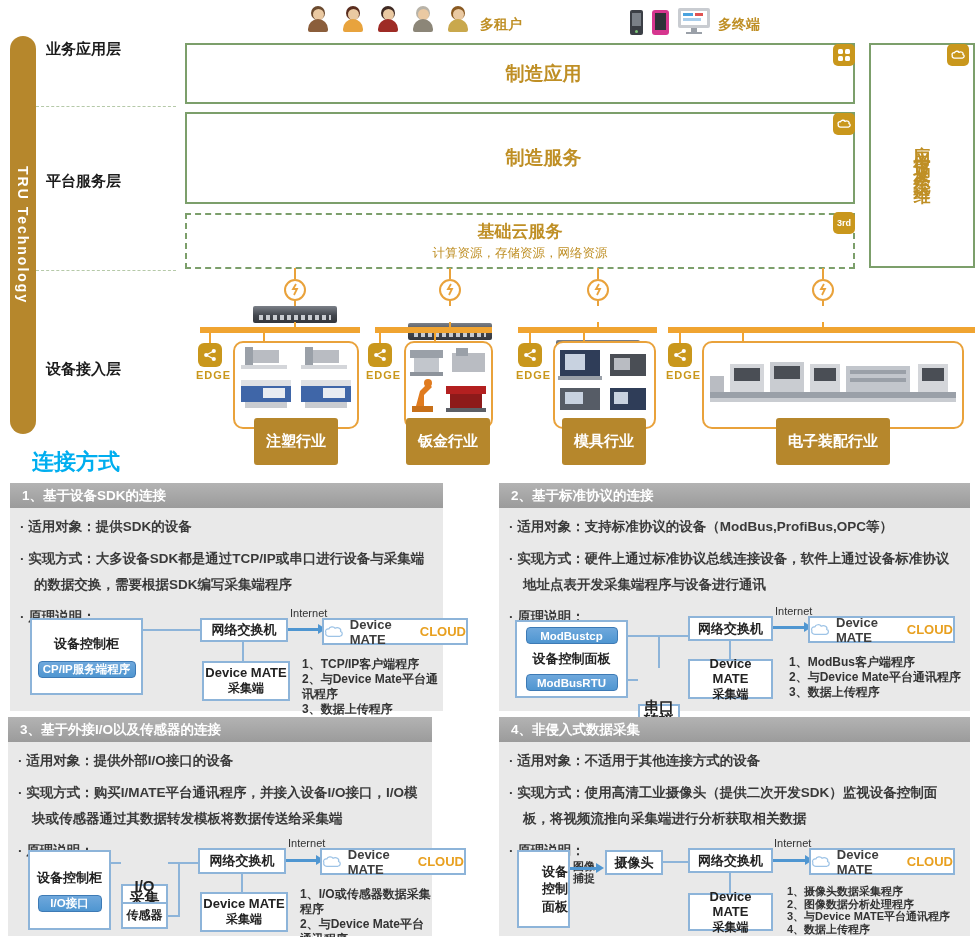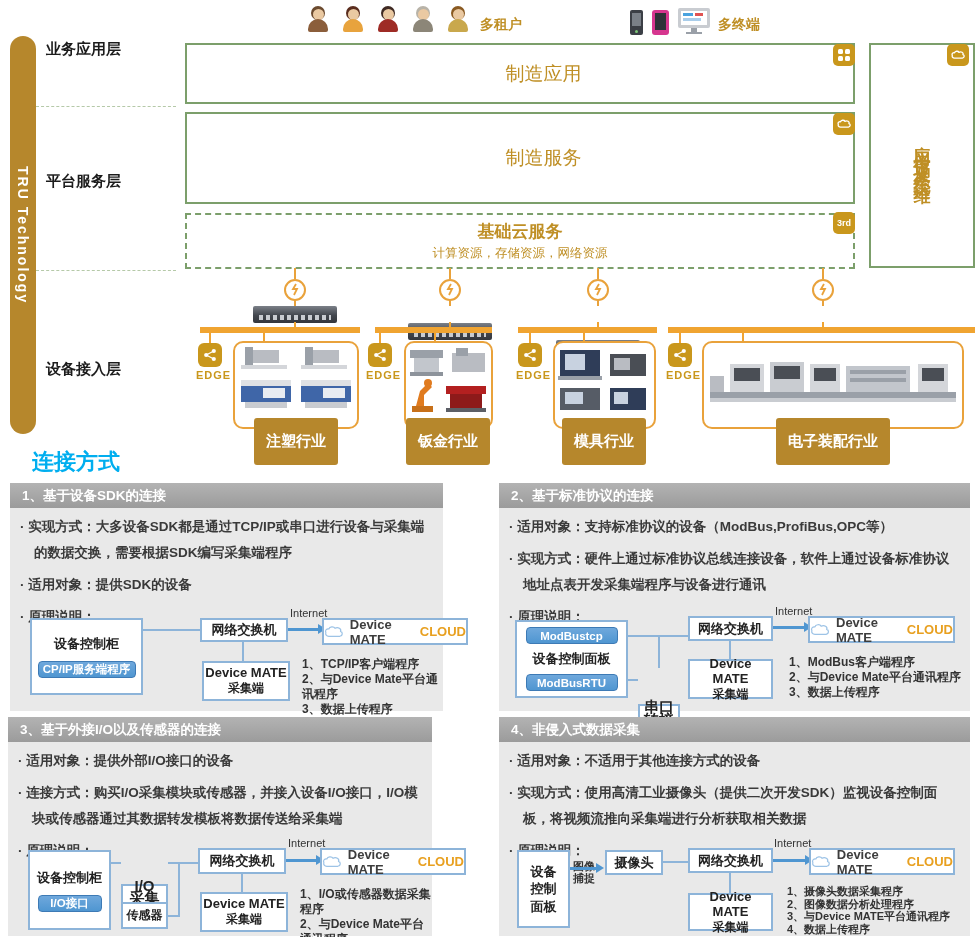--- a/index.html
+++ b/index.html
@@ -11,21 +11,21 @@
   
   .tru-bar { left:10px; top:36px; width:26px; height:398px; background:#B6872C; border-radius:13px;
              display:flex; align-items:center; justify-content:center; }
   .tru-bar span { writing-mode:vertical-rl; color:#fff; font-weight:bold; font-size:14px; letter-spacing:2px; }
   .layer-label { font-size:15px; font-weight:bold; color:#1c1c1c; }
   .sep { border-top:1px dashed #b5c9a8; width:140px; height:0; }
 
   .green-box { border:2px solid #7C9F6B; background:#fff; }
   .green-box.dashed { border-style:dashed; }
   .gold { color:#BF8F25; }
-  .box-title { font-size:19px; font-weight:normal; color:#BF8F25;margin-left:47px; }
+  .box-title { font-size:19px; font-weight:bold; color:#BF8F25;margin-left:47px; }
   .corner-icon { width:22px; height:22px; background:#C9971C; border-radius:5px;
                  display:flex; align-items:center; justify-content:center; color:#fff; }
   .badge-3rd { font-size:9px; font-weight:bold; color:#fff; }
   .market-text { writing-mode:vertical-rl; font-size:17px; font-weight:bold; color:#BF8F25; letter-spacing:5px; }
 
   .person { position:relative; width:24px; height:27px; display:inline-block; }
   .person i { position:absolute; display:block; }
   .p-hair { left:5px; top:0; width:14px; height:14px; border-radius:50%; }
   .p-head { left:6.5px; top:3px; width:11px; height:11px; border-radius:50%; background:#EAC9A2; }
   .p-body { left:2px; top:13px; width:20px; height:13px; border-radius:10px 10px 2px 2px; }
@@ -371,22 +371,22 @@
       </div>
       <div class="abs industry-label" style="left:833px; top:418px;">电子装配行业</div>
     </div>
   </div>
 
   <div>
     <div class="abs section-title" style="left:5px; top:447px;">连接方式</div>
 
     <div class="abs panel" style="left:10px; top:483px; width:433px; height:228px;">
       <div class="panel-h">1、基于设备SDK的连接</div>
+      <div class="bullet">适用对象：提供SDK的设备</div>
       <div class="bullet">实现方式：大多设备SDK都是通过TCP/IP或串口进行设备与采集端的数据交换，需要根据SDK编写采集端程序</div>
-      <div class="bullet">适用对象：提供SDK的设备</div>
       <div class="bullet">原理说明：</div>
 
       <div class="dbox" style="left:20px; top:135px; width:113px; height:77px; gap:8px;">
         <span class="l1">设备控制柜</span>
         <span class="chip" style="width:98px; height:17px;">CP/IP服务端程序</span>
       </div>
       <div class="dline" style="left:133px; top:146px; width:57px; height:2px;"></div>
       <div class="dbox" style="left:190px; top:135px; width:88px; height:24px;">
         <span class="l1">网络交换机</span>
       </div>
@@ -451,21 +451,21 @@
       <div class="steps" style="left:290px; top:172px;">
         <div>1、ModBus客户端程序</div>
         <div>2、与Device Mate平台通讯程序</div>
         <div>3、数据上传程序</div>
       </div>
     </div>
 
     <div class="abs panel" style="left:8px; top:717px; width:424px; height:219px;">
       <div class="panel-h">3、基于外接I/O以及传感器的连接</div>
       <div class="bullet">适用对象：提供外部I/O接口的设备</div>
-      <div class="bullet">连接方式：购买I/O采集模块或传感器，并接入设备I/O接口，I/O模块或传感器通过其数据转发模板将数据传送给采集端</div>
+      <div class="bullet">实现方式：购买I/MATE平台通讯程序，并接入设备I/O接口，I/O模块或传感器通过其数据转发模板将数据传送给采集端</div>
       <div class="bullet">原理说明：</div>
 
       <div class="dbox" style="left:20px; top:133px; width:83px; height:80px; gap:8px;">
         <span class="l1">设备控制柜</span>
         <span class="chip" style="width:64px; height:17px;">I/O接口</span>
       </div>
       <div class="dline" style="left:103px; top:145px; width:10px; height:2px;"></div>
       <div class="dbox small-lines" style="left:113px; top:131px; width:47px; height:29px;">
         <span>I/O</span>
         <span>采集模块</span>
@@ -500,21 +500,21 @@
         <div>3、数据上传程序</div>
       </div>
     </div>
 
     <div class="abs panel" style="left:499px; top:717px; width:471px; height:219px;">
       <div class="panel-h">4、非侵入式数据采集</div>
       <div class="bullet">适用对象：不适用于其他连接方式的设备</div>
       <div class="bullet">实现方式：使用高清工业摄像头（提供二次开发SDK）监视设备控制面板，将视频流推向采集端进行分析获取相关数据</div>
       <div class="bullet">原理说明：</div>
 
-      <div class="dbox" style="left:18px; top:133px; width:53px; height:78px; font-size:13px; line-height:1.35;">
+      <div class="dbox" style="left:18px; top:133px; width:53px; height:78px; font-size:13px; line-height:1.35;align-items:flex-end;">
         <span>设备</span>
         <span>控制</span>
         <span>面板</span>
       </div>
       <div class="cap-label" style="left:74px; top:143px;">
         <div>图像</div>
         <div>捕捉</div>
       </div>
       <div class="arrow-line" style="left:71px; top:150px; width:28px;"></div>
       <div class="arrow-head" style="left:97px; top:146px;"></div>

